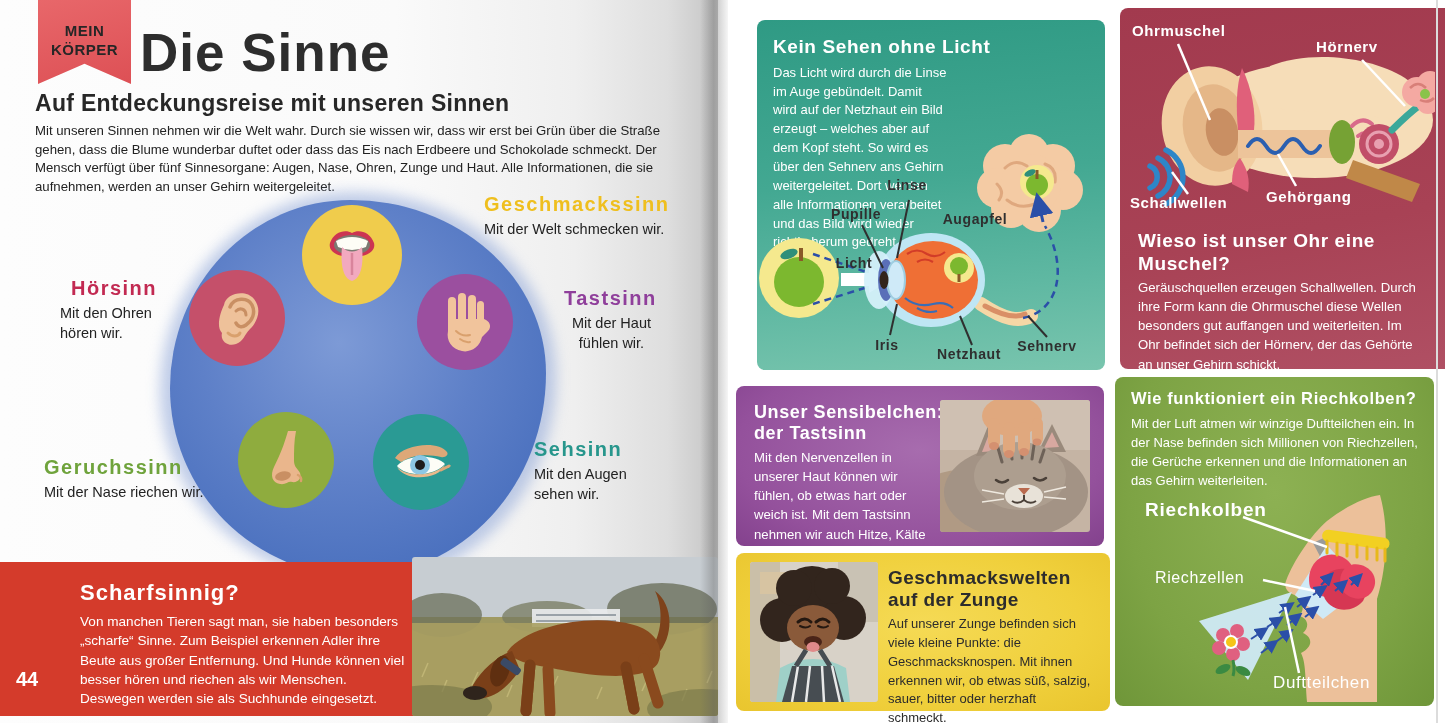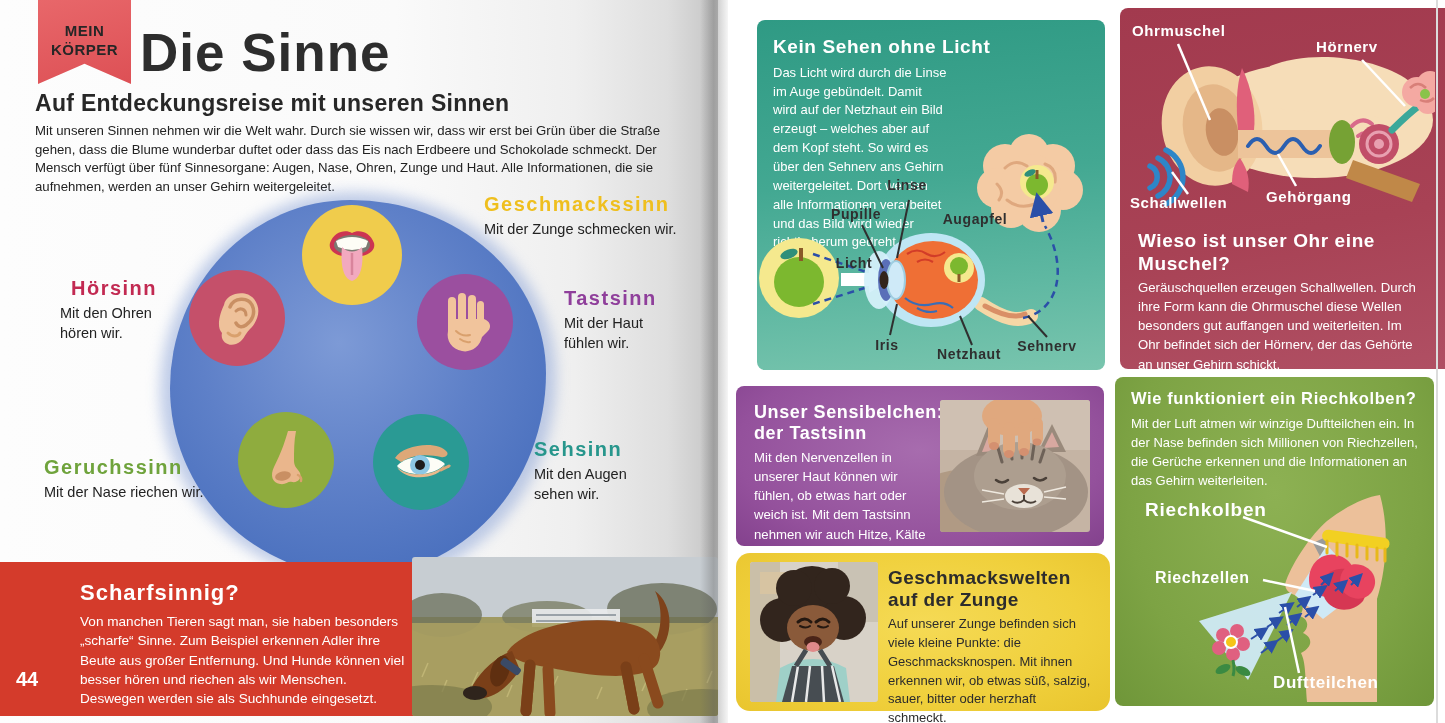--- a/index.html
+++ b/index.html
@@ -42,32 +42,32 @@
   .box{border-radius:8px;box-sizing:border-box;}
   .vision-box{left:757px;top:20px;width:348px;height:350px;padding:16px 16px;
     background:linear-gradient(175deg,#2f9a84 0%,#43a892 45%,#5fb8a2 75%,#79c5ae 100%);}
   .ear-box{left:1120px;top:8px;width:361px;height:361px;
     background:linear-gradient(170deg,#a23a4e 0%,#a84255 60%,#b05064 100%);}
   .touch-box{left:736px;top:386px;width:368px;height:160px;
     background:radial-gradient(ellipse at 50% 40%,#a76cae 0%,#94519c 70%,#83418d 100%);}
   .smell-box{left:1115px;top:377px;width:319px;height:329px;
     background:radial-gradient(ellipse at 50% 35%,#8db153 0%,#7da344 65%,#6f9639 100%);}
   .taste-box{left:736px;top:553px;width:374px;height:158px;
-    background:radial-gradient(ellipse at 50% 45%,#f5da55 0%,#f0d03c 60%,#e9c52e 100%);border-radius:14px;}
+    background:radial-gradient(ellipse at 50% 45%,#f5da55 0%,#f0d03c 60%,#e9c52e 100%);}
 
   .wbox-title{font-size:19px;font-weight:bold;color:#fff;letter-spacing:.6px;line-height:1.2;}
   .wbox-body{font-size:13px;line-height:1.45;color:#fff;}
   .diagram-label{fill:#2f2f2f;font-size:14px;font-weight:bold;letter-spacing:.6px;}
   .diagram-label-w{fill:#ffffff;font-size:15px;font-weight:bold;letter-spacing:.6px;}
   .leader{stroke:#2f2f2f;stroke-width:2;}
   .leader-w{stroke:#ffffff;stroke-width:2.5;}
 
   .smell-label-big{font-size:19px;font-weight:bold;color:#fff;letter-spacing:.8px;}
   .smell-label-sub{font-size:13px;color:#fff;line-height:1.3;}
-  .smell-label-md{font-size:16px;font-weight:bold;color:#fff;letter-spacing:.6px;text-align:right;}
+  .smell-label-md{font-size:16px;font-weight:normal;color:#fff;letter-spacing:.6px;text-align:right;}
   .taste-title{font-size:19px;font-weight:bold;color:#2c2c2c;letter-spacing:.4px;line-height:1.15;}
   .taste-body{font-size:13px;line-height:1.45;color:#2c2c2c;}
   .photo{border-radius:3px;overflow:hidden;}
 </style>
 </head>
 <body>
 
 <div class="canvas">
 
   <div class="abs page-left">
@@ -130,29 +130,29 @@
         <path d="M8 30 C18 18 46 18 56 28 C46 40 18 42 8 30 Z" fill="#fdfdf6"></path>
         <circle cx="31" cy="29" r="10" fill="#8cc7e4"></circle>
         <circle cx="31" cy="29" r="5" fill="#1c1c1c"></circle>
         <path d="M8 31 C18 42 46 40 56 29 C50 44 16 46 8 31 Z" fill="#e9b98c"></path>
         <path d="M52 34 l8 -4" stroke="#dda878" stroke-width="3" stroke-linecap="round"></path>
       </svg>
     </div>
 
     <div class="abs" style="left:484px;top:193px;">
       <div class="sense-name" style="color: rgb(239, 191, 30);">Geschmackssinn</div>
-      <div class="sense-desc">Mit der Zunge schmecken wir.</div>
+      <div class="sense-desc">Mit der Welt schmecken wir.</div>
     </div>
     <div class="abs" style="left:60px;top:277px;width:130px;">
       <div class="sense-name" style="color: rgb(194, 42, 82); margin-left: 11px;">Hörsinn</div>
       <div class="sense-desc" style="width:105px;">Mit den Ohren hören wir.</div>
     </div>
     <div class="abs" style="left:564px;top:287px;width:120px;">
       <div class="sense-name" style="color: rgb(143, 63, 155);">Tastsinn</div>
-      <div class="sense-desc" style="width:95px;">Mit der Haut fühlen wir.</div>
+      <div class="sense-desc" style="width:95px;text-align:center;">Mit der Haut fühlen wir.</div>
     </div>
     <div class="abs" style="left:44px;top:456px;">
       <div class="sense-name" style="color: rgb(111, 163, 60);">Geruchssinn</div>
       <div class="sense-desc">Mit der Nase riechen wir.</div>
     </div>
     <div class="abs" style="left:534px;top:438px;width:120px;">
       <div class="sense-name" style="color: rgb(39, 150, 140);">Sehsinn</div>
       <div class="sense-desc" style="width:105px;">Mit den Augen sehen wir.</div>
     </div>
 

